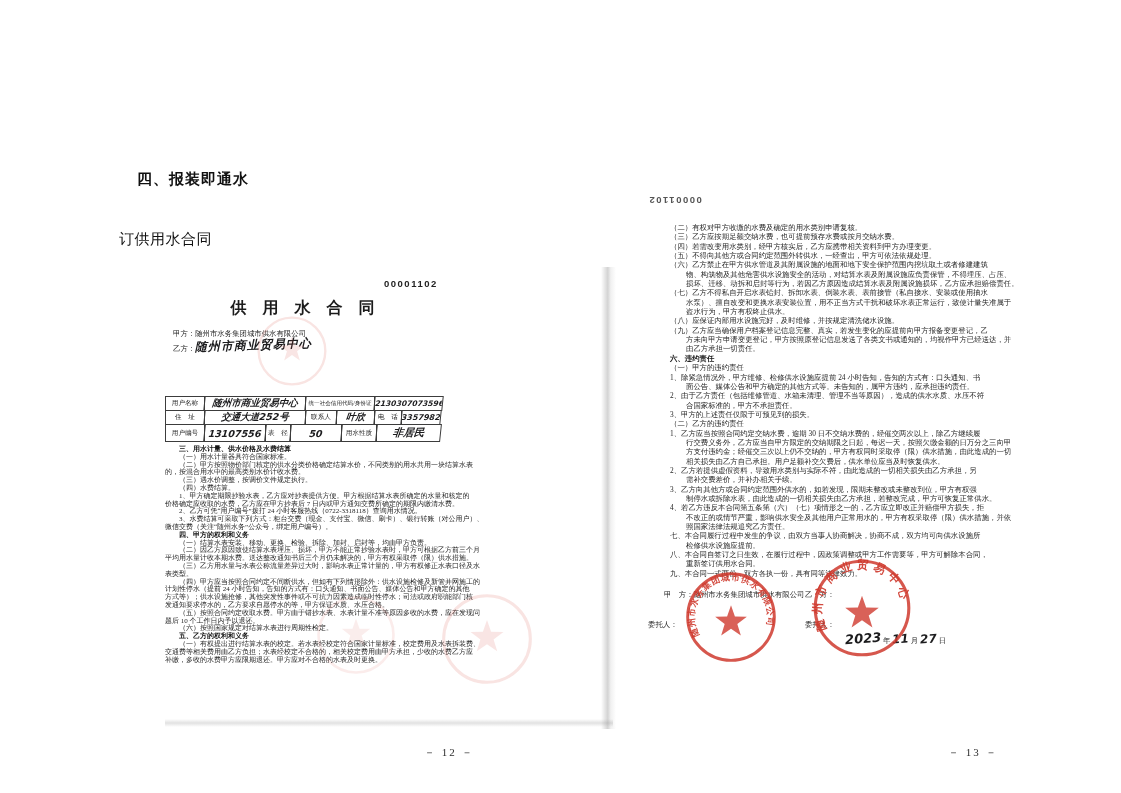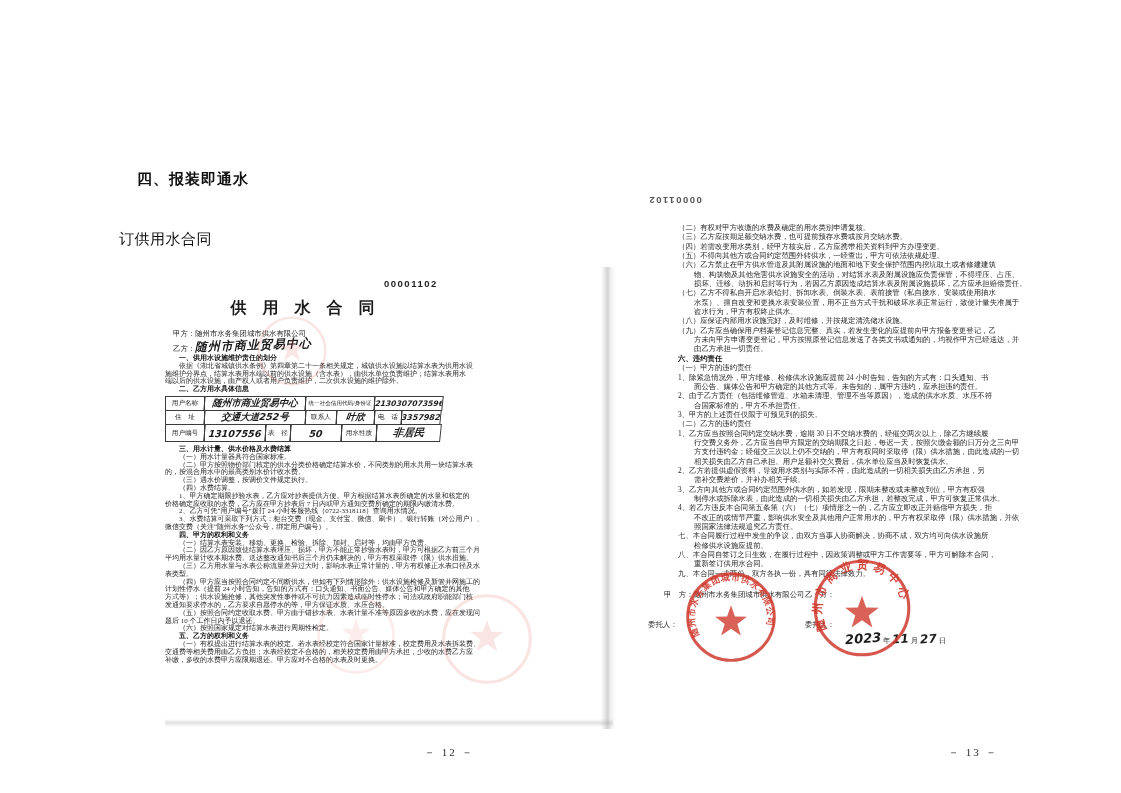--- a/index.html
+++ b/index.html
@@ -34,21 +34,21 @@
           transform:rotate(180deg);transform-origin:center;}
   .ctitle{position:absolute;left:2px;top:31px;width:281px;text-align:center;
           font-weight:bold;font-size:16px;letter-spacing:6px;color:#1b1b1b;}
   .party{position:absolute;left:10px;font-size:7.4px;white-space:nowrap;}
   .party.pa{top:62px;}
   .party.pb{top:72px;}
 
   .lines{position:absolute;left:2px;width:281px;}
   .left-top{top:88px;}
   .left-bottom{top:179px;font-family:Liberation Serif, serif;}
-  .right-lines{left:24px;top:34px;width:342px;}
+  .right-lines{left:16px;top:34px;width:342px;}
   .cline{white-space:nowrap;font-size:7px;line-height:7.8px;color:#262626;}
   .right-lines .cline{font-size:7.4px;line-height:9.35px;padding-left:30px;}
   .cline.b{font-weight:bold;color:#141414;}
   .cline.ind{padding-left:14px;}
 
   
   .ctable{position:absolute;left:2px;top:130px;width:279px;font-size:6.6px;color:#202020;}
   .trow{display:flex;margin-top:-1px;}
   .tcell{border:1px solid #3c3c3c;box-sizing:border-box;margin-left:-1px;
          display:flex;align-items:center;justify-content:center;text-align:center;
@@ -100,27 +100,20 @@
     <div class="streak-h"></div>
 
     <div class="docnum">00001102</div>
     <div class="ctitle">供 用 水 合 同</div>
 
     <div class="party pa">甲方：随州市水务集团城市供水有限公司</div>
     <div class="party pb">
       <span>乙方：</span><span class="hand hw-name">随州市商业贸易中心</span>
     </div>
 
-    <div class="lines left-top">
-        <div class="cline b ind">一、供用水设施维护责任的划分</div>
-        <div class="cline ind">依据《湖北省城镇供水条例》第四章第二十一条相关规定，城镇供水设施以结算水表为供用水设</div>
-        <div class="cline">施维护分界点，结算水表用水端以前的供水设施（含水表），由供水单位负责维护；结算水表用水</div>
-        <div class="cline">端以后的供水设施，由产权人或者用户负责维护，二次供水设施的维护除外。</div>
-        <div class="cline b ind">二、乙方用水具体信息</div>
-      </div>
 
     <div class="ctable">
       <div class="trow r1">
         <div class="tcell" style="width:40px">用户名称</div>
         <div class="tcell hand" style="width:102px">随州市商业贸易中心</div>
         <div class="tcell lbl-sm" style="width:70px">统一社会信用代码/身份证</div>
         <div class="tcell hand" style="width:69px;font-size:7.6px">91421303070735966W</div>
       </div>
       <div class="trow r2">
         <div class="tcell" style="width:40px">住　址</div>

